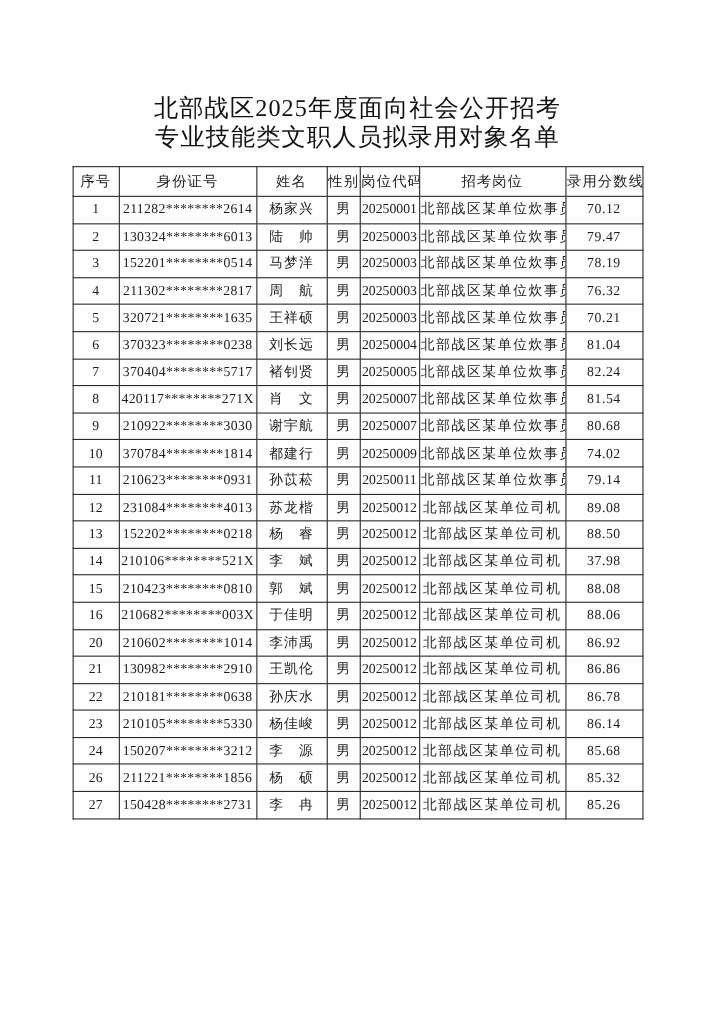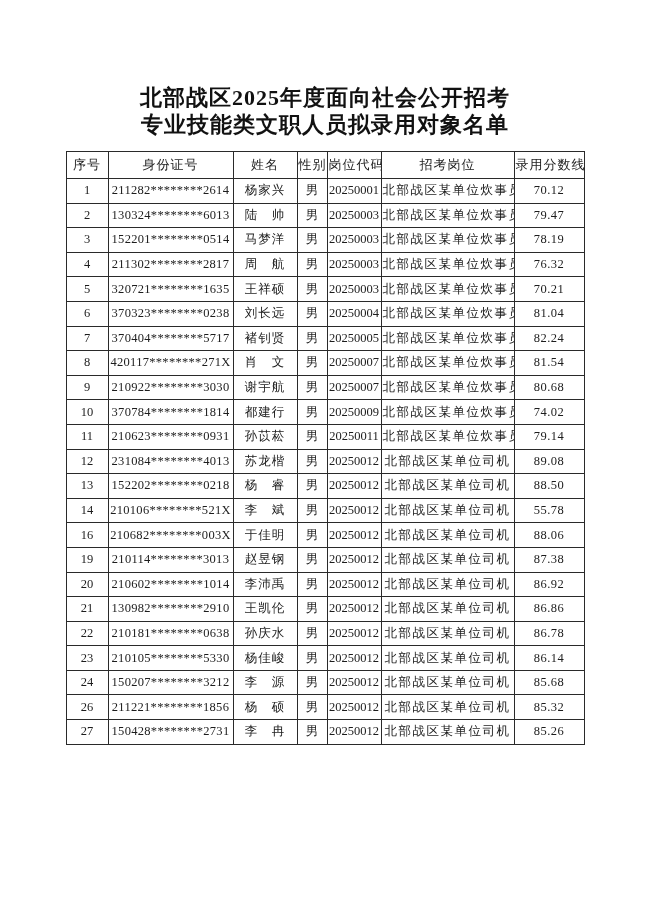--- a/index.html
+++ b/index.html
@@ -17,21 +17,21 @@
   .page {
     box-sizing: border-box;
     width: 650px;
     height: 919px;
     padding-top: 84px;
   }
   .doc-title {
     text-align: center;
     font-size: 22px;
     line-height: 27px;
-    font-weight: 700;
+    font-weight: 400;
     letter-spacing: 1px;
     color: #111;
   }
   table.roster {
     border-collapse: collapse;
     table-layout: fixed;
     width: 518px;
     margin: 13px auto 12px auto;
   }
   table.roster th,
@@ -217,39 +217,39 @@
           <td class="col5">北部战区某单位司机</td>
           <td class="col6">88.50</td>
         </tr>
         <tr>
           <td class="col0">14</td>
           <td class="col1">210106********521X</td>
           <td class="col2">李　斌</td>
           <td class="col3">男</td>
           <td class="col4">20250012</td>
           <td class="col5">北部战区某单位司机</td>
-          <td class="col6">55.78</td>
+          <td class="col6">37.98</td>
+        </tr>
+        <tr>
+          <td class="col0">15</td>
+          <td class="col1">210423********0810</td>
+          <td class="col2">郭　斌</td>
+          <td class="col3">男</td>
+          <td class="col4">20250012</td>
+          <td class="col5">北部战区某单位司机</td>
+          <td class="col6">88.08</td>
         </tr>
         <tr>
           <td class="col0">16</td>
           <td class="col1">210682********003X</td>
           <td class="col2">于佳明</td>
           <td class="col3">男</td>
           <td class="col4">20250012</td>
           <td class="col5">北部战区某单位司机</td>
           <td class="col6">88.06</td>
-        </tr>
-        <tr>
-          <td class="col0">19</td>
-          <td class="col1">210114********3013</td>
-          <td class="col2">赵昱钢</td>
-          <td class="col3">男</td>
-          <td class="col4">20250012</td>
-          <td class="col5">北部战区某单位司机</td>
-          <td class="col6">87.38</td>
         </tr>
         <tr>
           <td class="col0">20</td>
           <td class="col1">210602********1014</td>
           <td class="col2">李沛禹</td>
           <td class="col3">男</td>
           <td class="col4">20250012</td>
           <td class="col5">北部战区某单位司机</td>
           <td class="col6">86.92</td>
         </tr>

